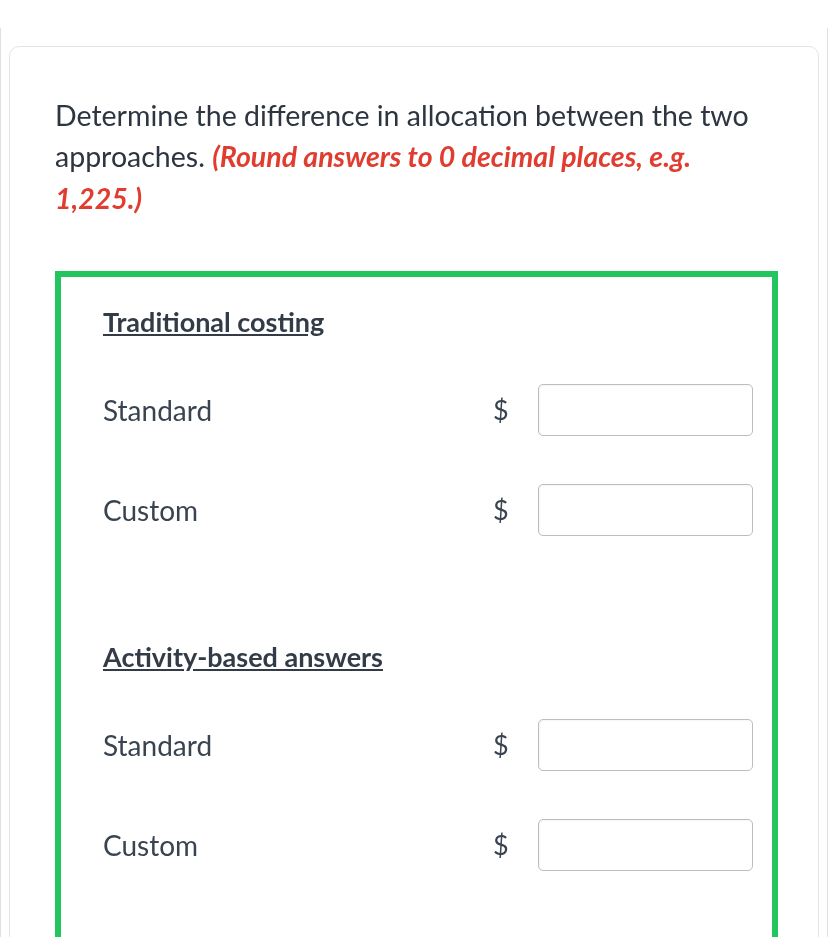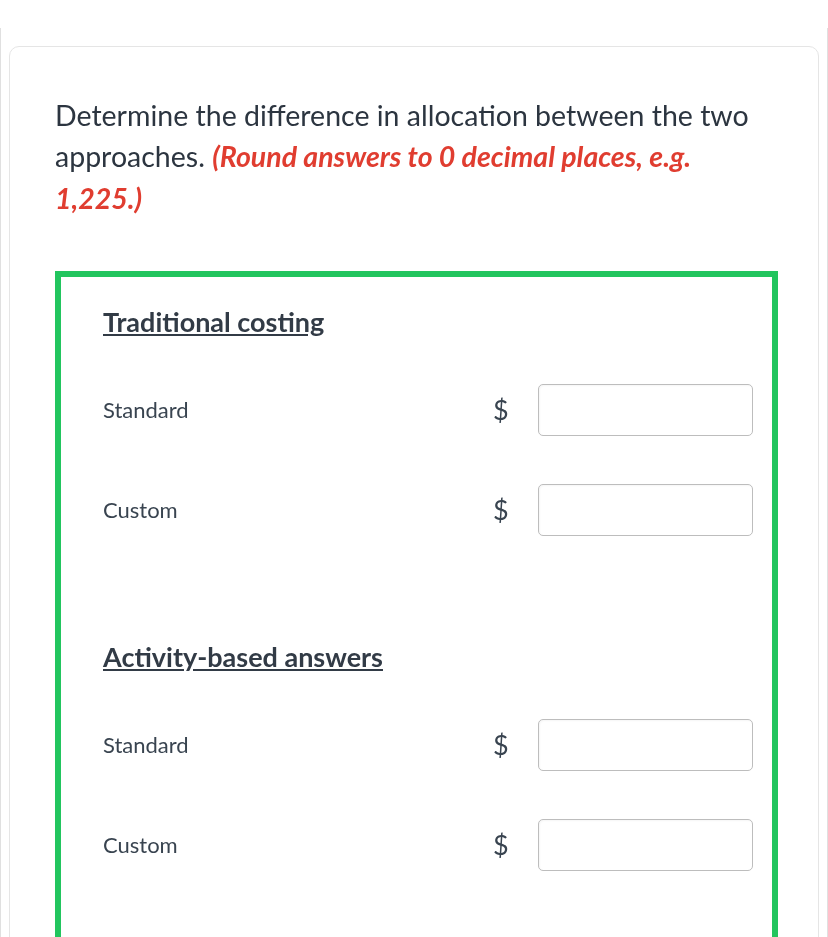--- a/index.html
+++ b/index.html
@@ -57,21 +57,21 @@
     .section-title.second {
       margin-top: 104px;
     }
     .row {
       display: flex;
       align-items: center;
       margin-bottom: 48px;
       height: 52px;
     }
     .row-label {
-      font-size: 22px;
+      font-size: 28px;
       color: #394450;
       width: 390px;
     }
     .currency-symbol {
       font-size: 27px;
       color: #394450;
       width: 45px;
       text-align: left;
     }
     .input-field {

